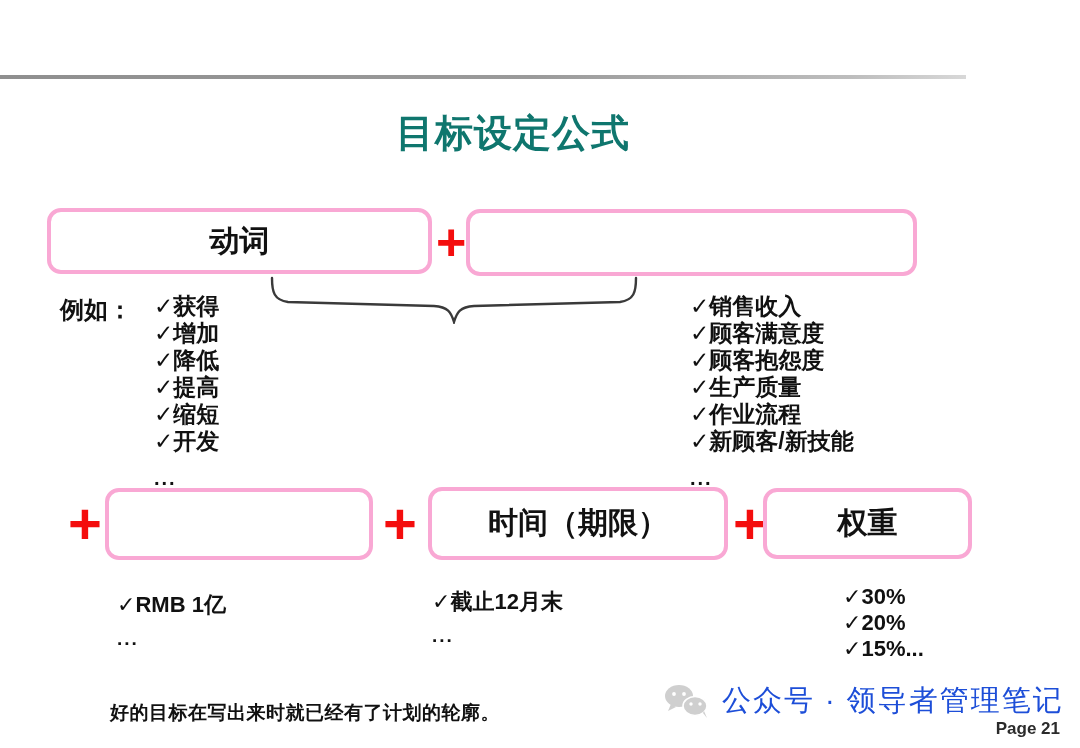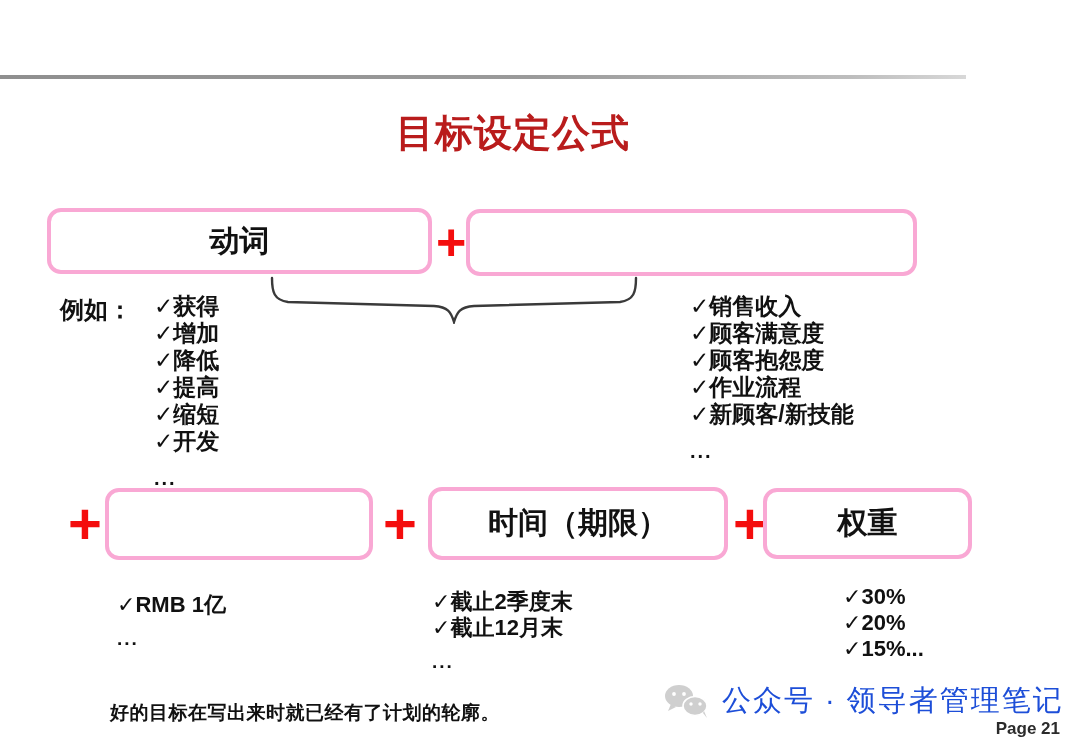--- a/index.html
+++ b/index.html
@@ -32,21 +32,21 @@
   
   .slide-title {
     position: absolute;
     left: 0;
     top: 108px;
     width: 1026px;
     text-align: center;
     font-size: 38px;
     font-weight: bold;
     letter-spacing: 1px;
-    color: #b91c1c;
+    color: #0f766e;
   }
 
   
   .rbox {
     position: absolute;
     box-sizing: border-box;
     border: 4px solid #f9a8d4;
     border-radius: 14px;
     background: #ffffff;
     display: flex;
@@ -206,20 +206,21 @@
     <span class="ckitem">✓提高</span>
     <span class="ckitem">✓缩短</span>
     <span class="ckitem">✓开发</span>
     <span class="ellip">...</span>
   </div>
 
   <div class="cklist list-targets">
     <span class="ckitem">✓销售收入</span>
     <span class="ckitem">✓顾客满意度</span>
     <span class="ckitem">✓顾客抱怨度</span>
+    <span class="ckitem">✓生产质量</span>
     <span class="ckitem">✓作业流程</span>
     <span class="ckitem">✓新顾客/新技能</span>
     <span class="ellip">...</span>
   </div>
 
   <div class="plus plus-2">+</div>
 
   <div class="rbox box-value">
     <span></span>
   </div>
@@ -235,21 +236,20 @@
   <div class="rbox box-weight">
     <span>权重</span>
   </div>
 
   <div class="cklist-sm list-values">
     <span class="ckitem">✓RMB 1亿</span>
     <span class="ellip">...</span>
   </div>
 
   <div class="cklist-sm list-times">
-    <span class="ckitem">✓截止2季度末</span>
     <span class="ckitem">✓截止12月末</span>
     <span class="ellip">...</span>
   </div>
 
   <div class="cklist-sm list-weights">
     <span class="ckitem">✓30%</span>
     <span class="ckitem">✓20%</span>
     <span class="ckitem">✓15%...</span>
   </div>
 

